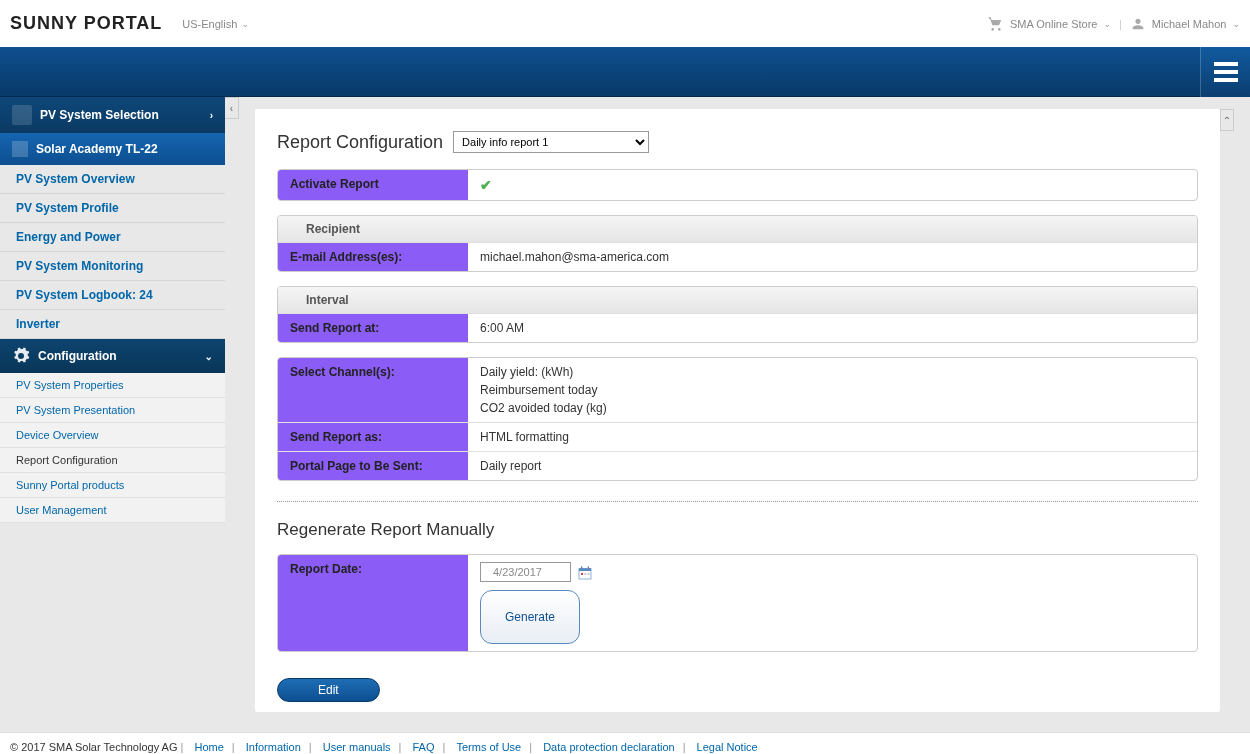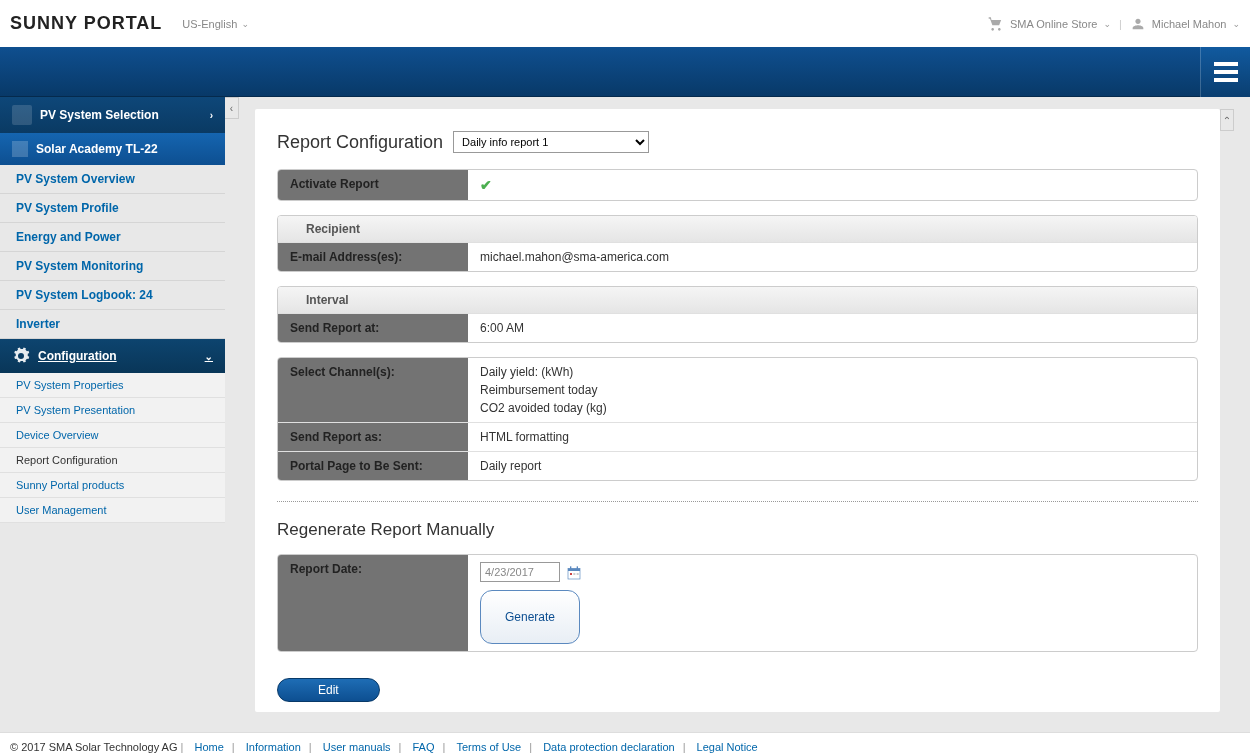--- a/index.html
+++ b/index.html
@@ -18,51 +18,51 @@
 .menu-toggle { width: 50px; height: 50px; display: flex; align-items: center; justify-content: center; cursor: pointer; border-left: 1px solid rgba(255,255,255,0.2); background: linear-gradient(#115a9f, #0a3e70);}
 .menu-toggle svg { fill: #fff; }
 
 
 .body-wrap { display: flex; background: #e8e8e8; min-height: 620px; }
 
 
 .sidebar { width: 225px; background: #e8e8e8; display: flex; flex-direction: column; position: relative; }
 .collapse-tab { position: absolute; left: 225px; top: 0; width: 14px; height: 22px; background: #e8e8e8; border: 1px solid #ccc; display: flex; align-items: center; justify-content: center; cursor: pointer; font-size: 10px; color: #666; border-left:none;}
 .nav-section-header { background: linear-gradient(#0e4779, #0a3a63); color: #fff; padding: 8px 12px; font-weight: bold; font-size: 12px; display: flex; align-items: center; gap: 8px; position: relative; }
-.nav-section-header.dark { background: linear-gradient(#0d446f, #093658); text-decoration: underline; }
+.nav-section-header.dark { background: linear-gradient(#0d446f, #093658); }
 .nav-section-header .chevron { margin-left: auto; font-size: 10px; }
 .nav-item-selected { background: linear-gradient(#1565b0, #0d4f91); color: #fff; padding: 8px 12px; font-weight: bold; font-size: 12px; display: flex; align-items: center; gap: 8px; }
 .nav-item { background: #e8e8e8; color: #0066aa; padding: 7px 16px; font-weight: bold; font-size: 12px; border-bottom: 1px solid #d5d5d5; cursor: pointer; }
 .nav-subitem { background: #f2f2f2; color: #0066aa; padding: 6px 16px; font-size: 11px; border-bottom: 1px solid #e0e0e0; cursor: pointer; }
 .nav-subitem.active { color: #333; }
 .icon-placeholder { width: 20px; height: 20px; background: rgba(255,255,255,0.15); display: inline-block; border-radius: 2px; }
 .icon-small { width: 16px; height: 16px; background: rgba(255,255,255,0.2); display: inline-block; }
 
 
 .main { flex: 1; padding: 0 30px 20px 30px; position: relative; }
 .main-top-tab { position: absolute; right: -14px; top: 0; width: 14px; height: 22px; background: #e8e8e8; border: 1px solid #ccc; display: flex; align-items: center; justify-content: center; cursor: pointer; font-size: 10px; color: #666;}
 .white-card { background: #fff; margin-top: 12px; padding: 22px 22px 10px 22px; border-radius: 2px; position: relative;}
 .page-title-row { display: flex; align-items: center; gap: 10px; margin-bottom: 16px; }
 .page-title { font-size: 18px; font-weight: normal; }
 .report-select { height: 22px; font-size: 11px; width: 196px; border: 1px solid #999; padding: 0 4px; background: #fff;}
 
 
 .config-table { width: 100%; border: 1px solid #ccc; border-radius: 4px; margin-bottom: 14px; border-collapse: separate; border-spacing: 0; overflow: hidden;}
 .config-table td { padding: 7px 12px; font-size: 12px; border-top: 1px solid #e0e0e0; vertical-align: top; }
 .config-table tr:first-child td { border-top: none; }
-.config-table .label-cell { width: 190px; font-weight: bold; background: #737373; color: #222; }
+.config-table .label-cell { width: 190px; font-weight: bold; background: #8b5cf6; color: #222; }
 .section-header-row td { background: linear-gradient(#f5f5f5, #e5e5e5); font-weight: bold; color: #555; font-size: 12px; padding: 6px 28px; }
 .activate-row .label-cell { font-weight: bold; }
 .checkmark { color: #4caf50; font-size: 14px; font-weight: bold; }
 
 .divider-dots { border-top: 1px dotted #999; margin: 20px 0 18px 0; }
 .section-title { font-size: 17px; margin-bottom: 14px; }
 
 
-.date-input { width: 80px; height: 20px; font-size: 11px; color: #888; border: 1px solid #999; padding: 0 4px; }
+.date-input { width: 91px; height: 20px; font-size: 11px; color: #888; border: 1px solid #999; padding: 0 12px; }
 .cal-icon { width: 18px; height: 18px; display: inline-flex; align-items: center; justify-content: center; vertical-align: middle; margin-left: 2px; cursor: pointer; }
 .cal-icon svg { width: 16px; height: 16px; }
 .generate-btn { display: inline-block; margin-top: 8px; padding: 19px 24px; border: 1px solid #5b89bf; border-radius: 12px; background: linear-gradient(#fff, #e8eef5); color: #0d4f91; font-size: 12px; cursor: pointer; }
 
 .edit-btn { display: inline-block; margin-top: 12px; padding: 4px 40px; border: 1px solid #083968; border-radius: 12px; background: linear-gradient(#1e6db5, #0d4f91); color: #fff; font-size: 12px; cursor: pointer; }
 
 
 .footer { background: #fff; padding: 8px 10px; font-size: 11px; color: #333; border-top: 1px solid #ddd; }
 .footer a { color: #0066aa; text-decoration: none; margin: 0 8px; }
 .footer span.sep { color: #999; }

